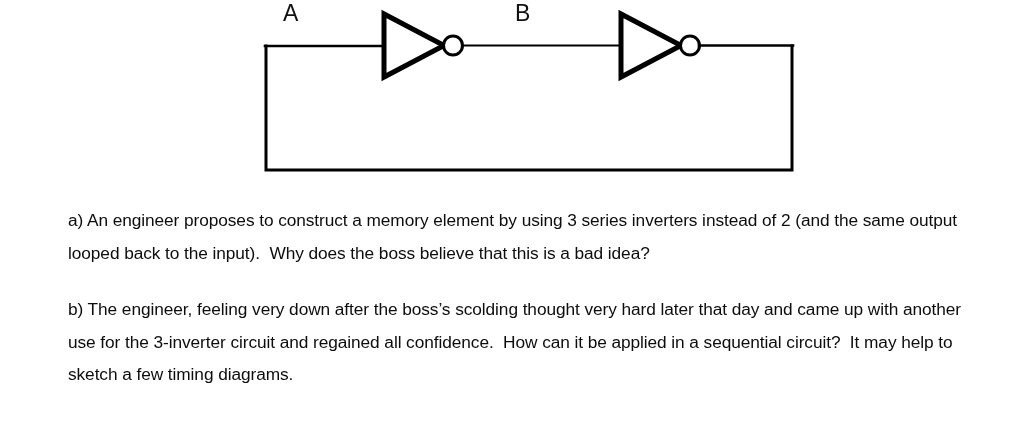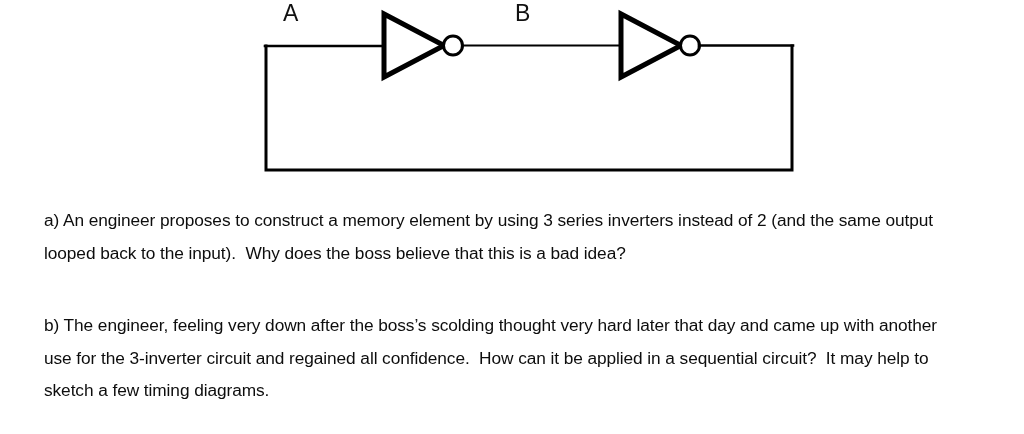--- a/index.html
+++ b/index.html
@@ -38,35 +38,35 @@
     line-height: 1;
     color: #111111;
     white-space: nowrap;
   }
   #label-a { left: 283px; top: 2px; }
   #label-b { left: 515px; top: 2px; }
 
   
   #question-text {
     position: absolute;
-    left: 44px;
+    left: 68px;
     top: 204px;
     width: 920px;
   }
   .qpara {
     font-family: "Liberation Sans", sans-serif;
     font-size: 17.3px;
     line-height: 32.5px;
     color: #0d0d0d;
     margin: 0;
     letter-spacing: -0.08px;
     white-space: pre-wrap;
   }
   #para-b {
-    margin-top: 40px;
+    margin-top: 24px;
   }
 </style>
 </head>
 <body>
 
 <div id="figure-area">
 
   <svg id="circuit-svg" width="1024" height="195" viewBox="0 0 1024 195">
 
     <g stroke="#000000" stroke-width="3" fill="none" stroke-linecap="square" stroke-linejoin="miter">

